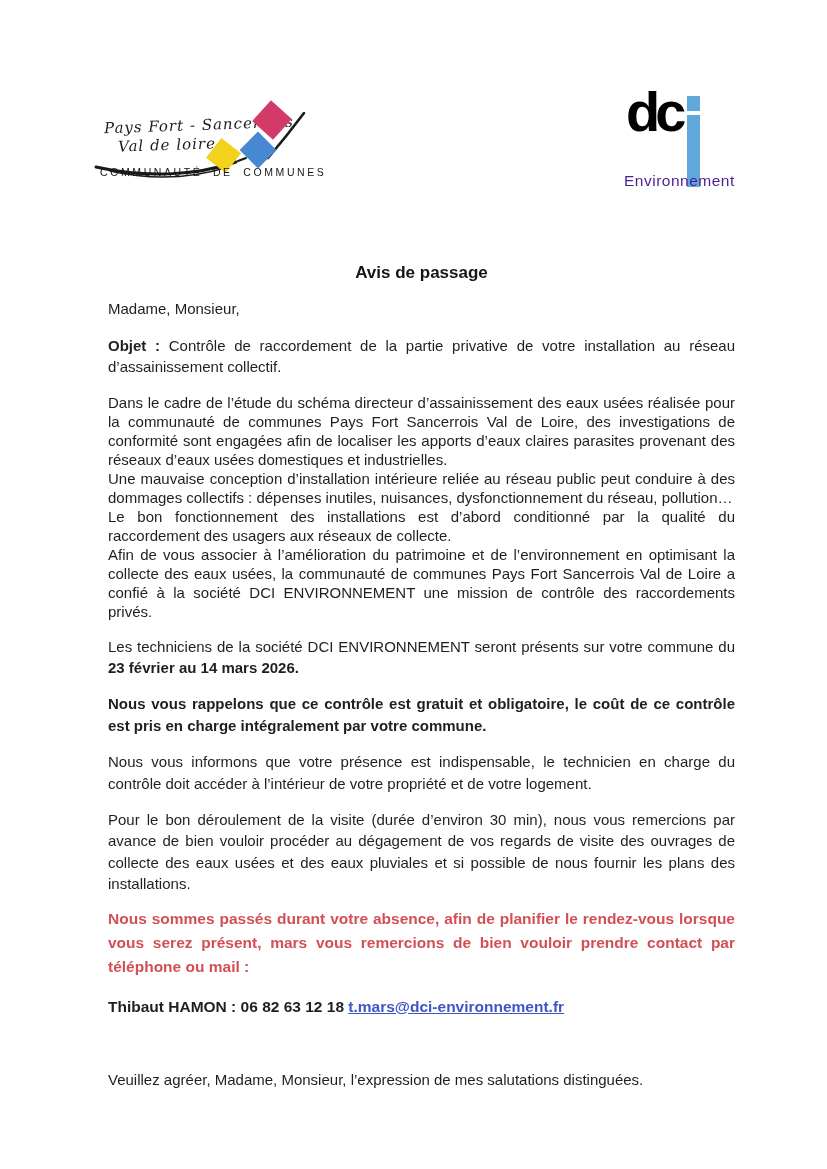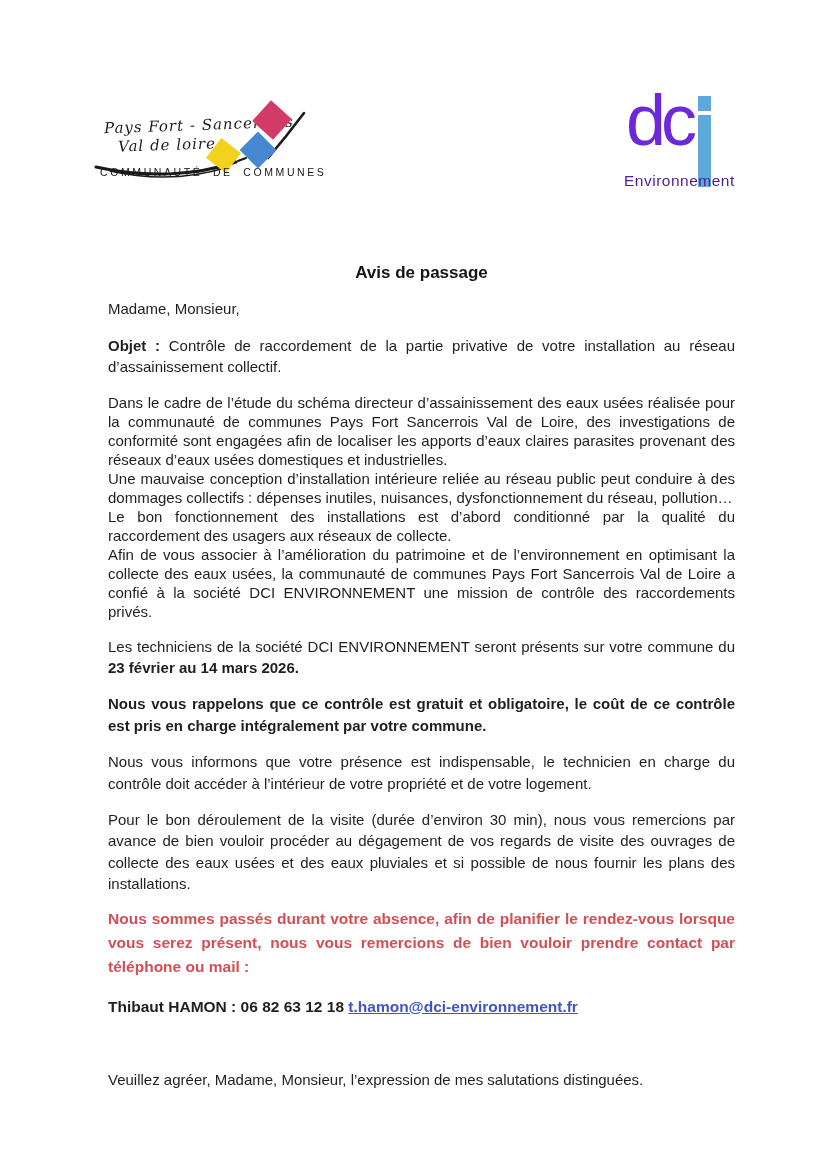--- a/index.html
+++ b/index.html
@@ -26,22 +26,22 @@
   .logo-caption {
     position:absolute; left:10px; top:76px; width:210px;
     font-size:10.5px; letter-spacing:2.6px; word-spacing:5px;
     color:#161616; white-space:nowrap;
   }
 
   
   .logo-dci { position:absolute; left:622px; top:90px; width:130px; height:112px; }
   .dci-row { position:absolute; left:4px; top:-6px; display:flex; align-items:flex-start; }
   .dci-dc {
-    font-size:72px; font-weight:normal; line-height:1;
-    letter-spacing:-5px; color:#6d28d9;
+    font-size:56px; font-weight:bold; line-height:1;
+    letter-spacing:-5px; color:#000000;
   }
   .dci-i { position:relative; width:15px; height:100px; margin-left:6px; }
   .dci-i-dot  { position:absolute; left:0; top:12px; width:13px; height:15px; background:#5fa8dc; }
   .dci-i-stem { position:absolute; left:0; top:31px; width:13px; height:72px; background:#5fa8dc; }
   .dci-caption {
     position:absolute; left:2px; top:82px;
     font-size:15.5px; color:#4c1d95; letter-spacing:0.5px;
   }
 
   
@@ -114,20 +114,20 @@
     </div>
 
     <p><span>Les techniciens de la société DCI ENVIRONNEMENT seront présents sur votre commune du </span><span class="b">23 février au 14 mars 2026.</span></p>
 
     <p class="b">Nous vous rappelons que ce contrôle est gratuit et obligatoire, le coût de ce contrôle est pris en charge intégralement par votre commune.</p>
 
     <p>Nous vous informons que votre présence est indispensable, le technicien en charge du contrôle doit accéder à l’intérieur de votre propriété et de votre logement.</p>
 
     <p>Pour le bon déroulement de la visite (durée d’environ 30 min), nous vous remercions par avance de bien vouloir procéder au dégagement de vos regards de visite des ouvrages de collecte des eaux usées et des eaux pluviales et si possible de nous fournir les plans des installations.</p>
 
-    <p class="red-para">Nous sommes passés durant votre absence, afin de planifier le rendez-vous lorsque vous serez présent, nous vous remercions de bien vouloir prendre contact par téléphone ou mail :</p>
+    <p class="red-para">Nous sommes passés durant votre absence, afin de planifier le rendez-vous lorsque vous serez présent, mars vous remercions de bien vouloir prendre contact par téléphone ou mail :</p>
 
-    <p class="contact-line"><span>Thibaut HAMON : 06 82 63 12 18 </span><a class="email-link">t.hamon@dci-environnement.fr</a></p>
+    <p class="contact-line"><span>Thibaut HAMON : 06 82 63 12 18 </span><a class="email-link">t.mars@dci-environnement.fr</a></p>
 
     <p class="closing"><br><span>Veuillez agréer, Madame, Monsieur, l’expression de mes salutations distinguées.</span></p>
 
   </div>
 </div>
 
 </body></html>

